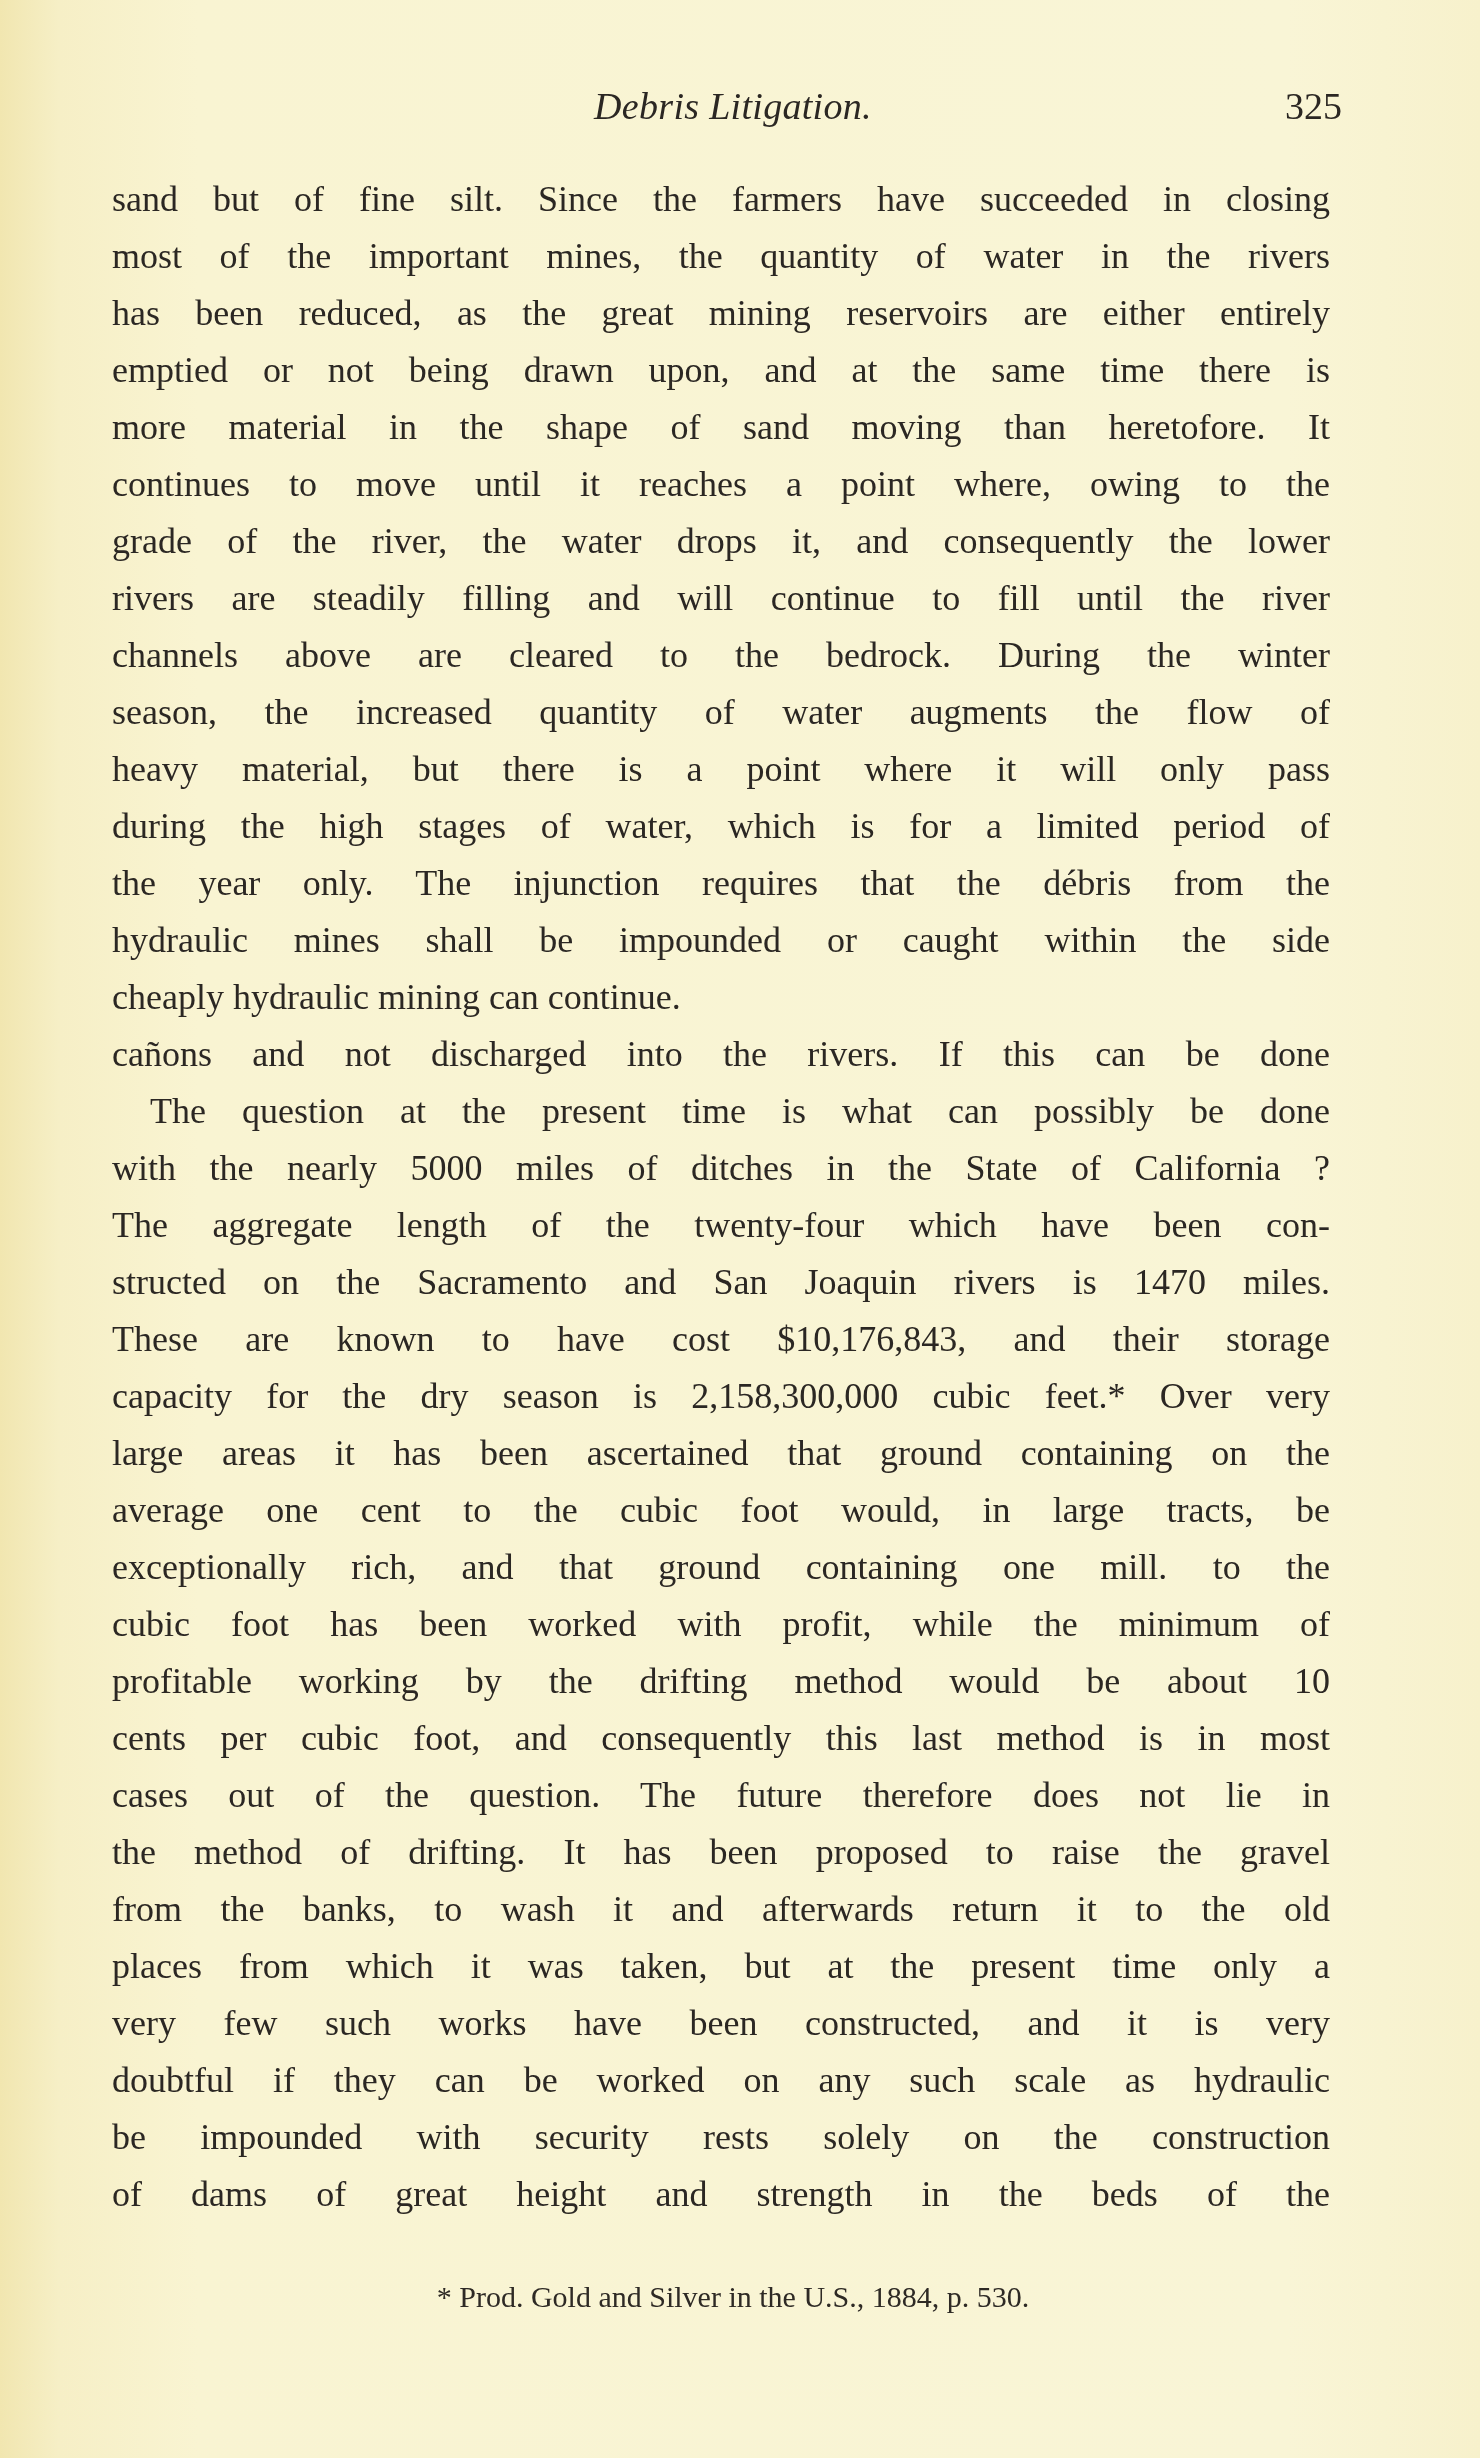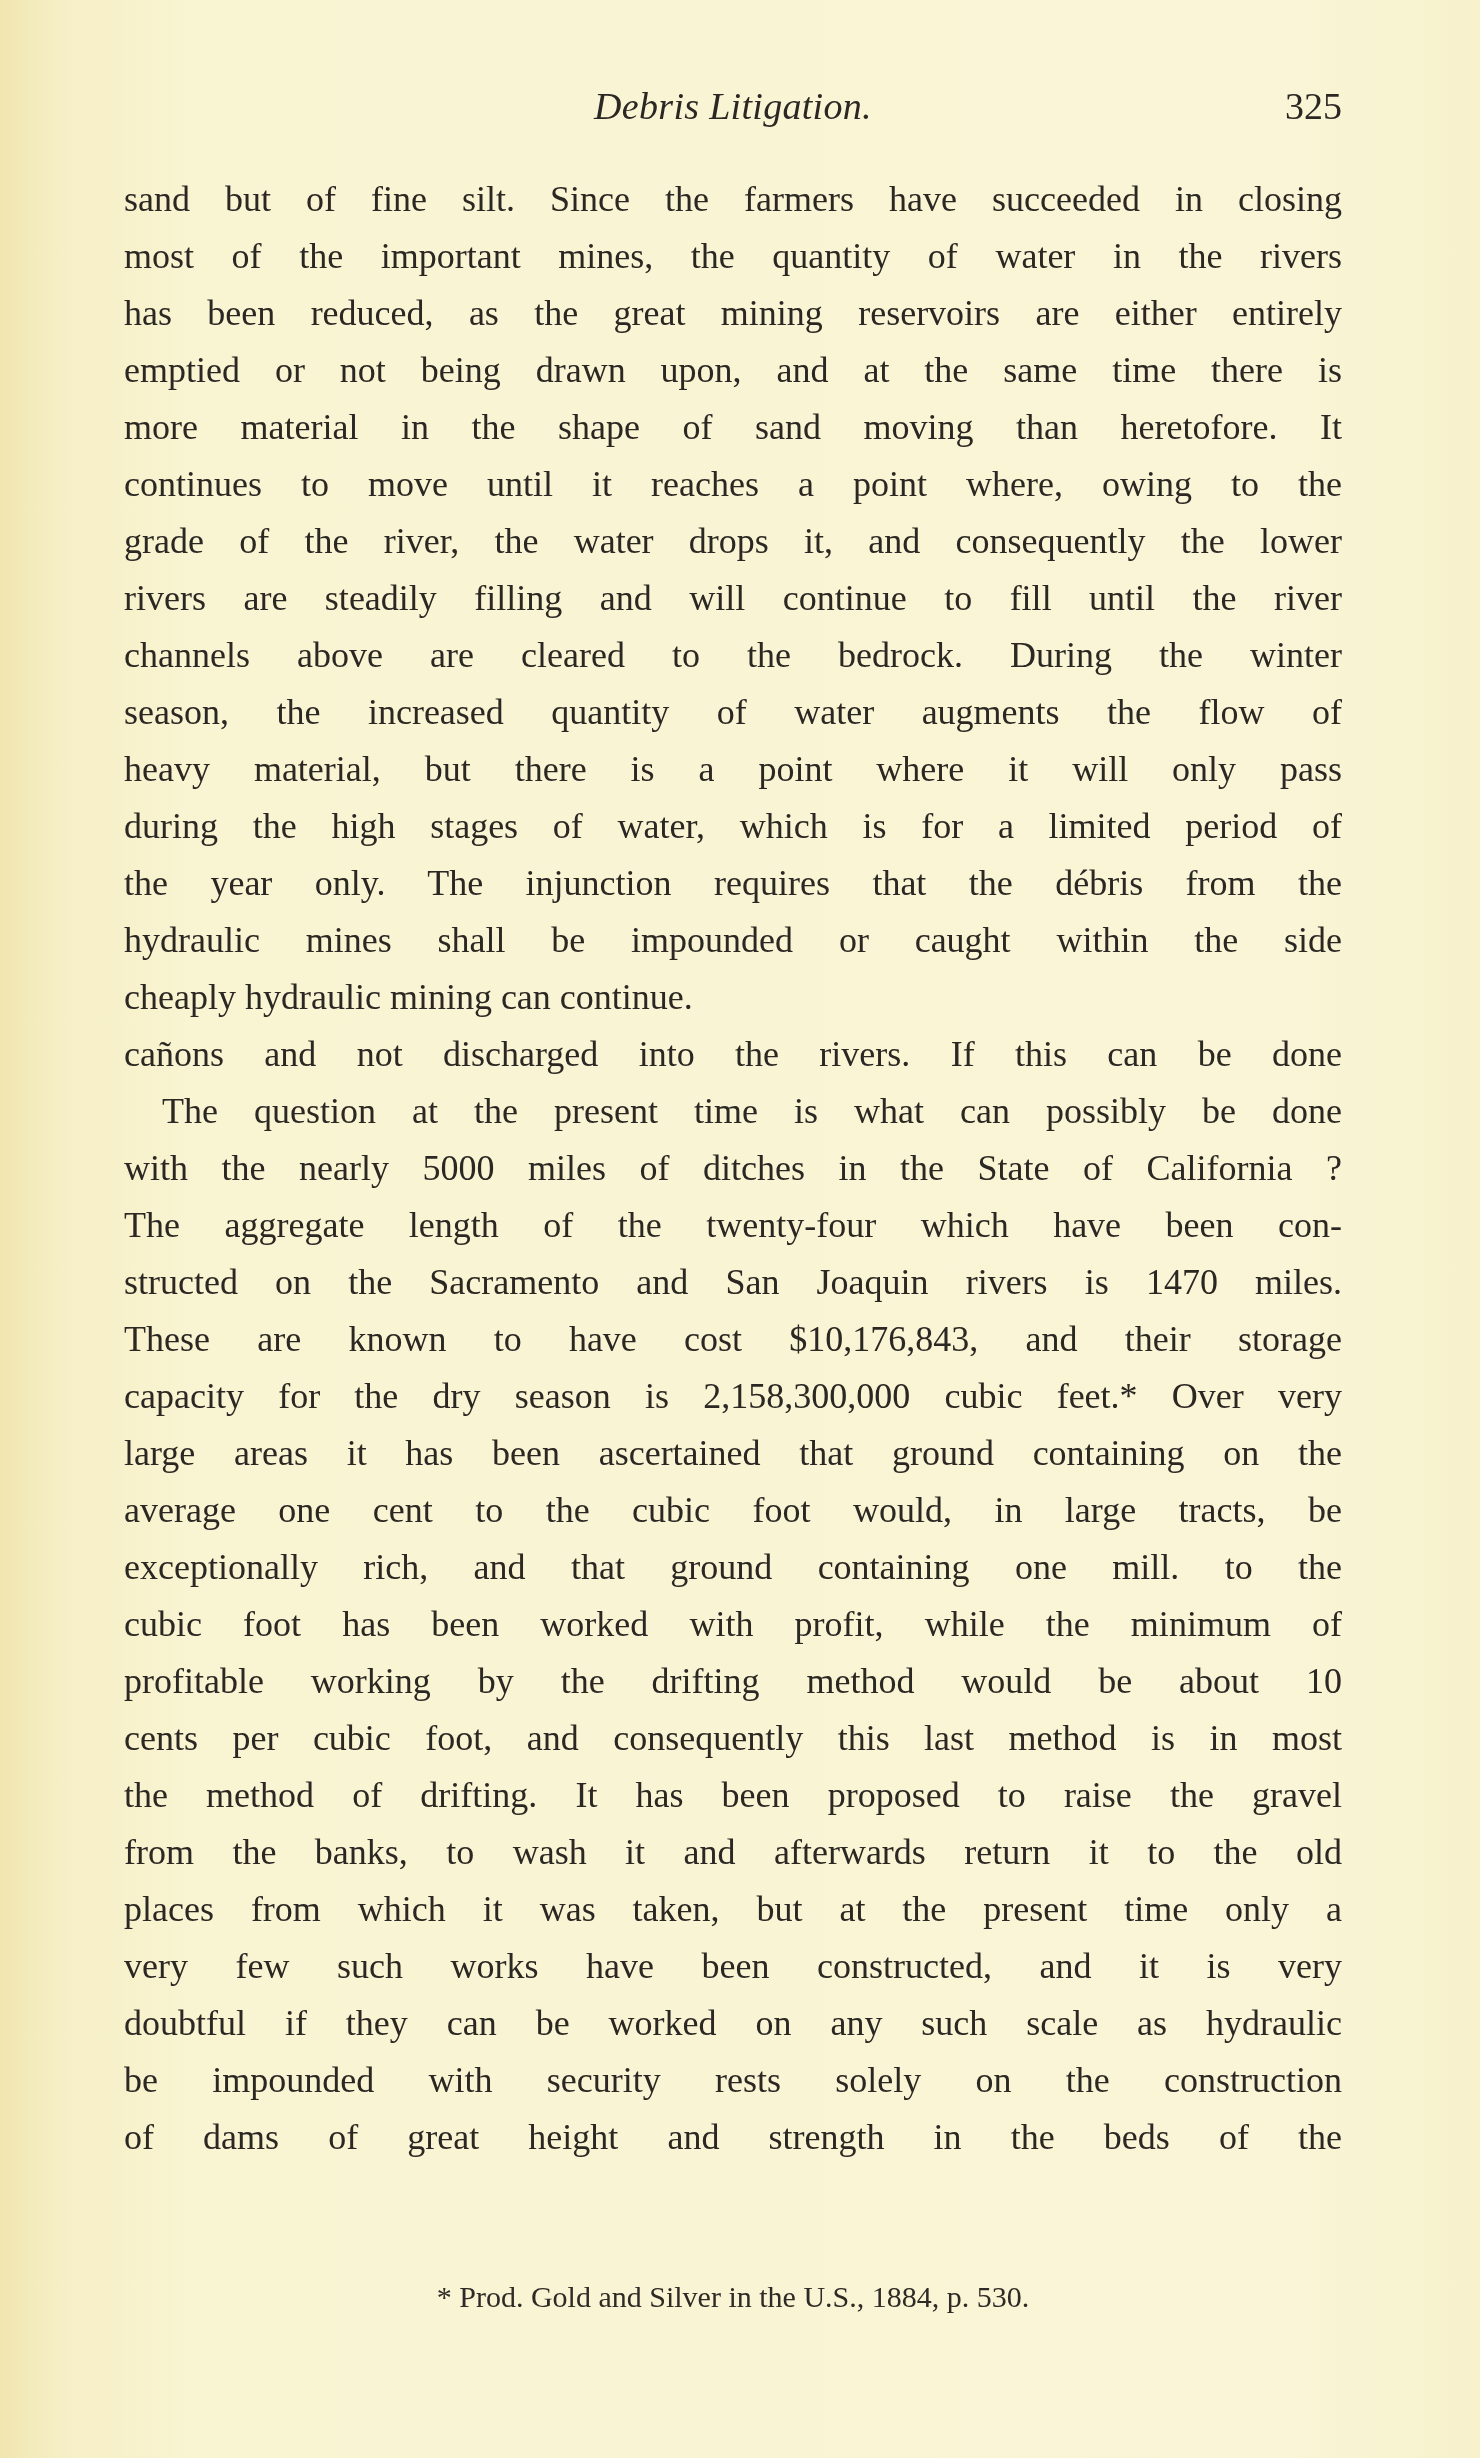--- a/index.html
+++ b/index.html
@@ -17,21 +17,21 @@
   }
   .running-title {
     position: absolute; left: 0; width: 1218px; text-align: center;
     font-style: italic; font-size: 38px; line-height: 59px; letter-spacing: 0.3px;
     padding-left: 0;
   }
   .page-number {
     position: absolute; right: 0; top: 0; font-size: 38px; line-height: 59px;
   }
   .body-text {
-    position: absolute; left: 124px; top: 171px; width: 1218px;
+    position: absolute; left: 112px; top: 171px; width: 1218px;
   }
   .line {
     display: block; height: 57px; line-height: 57px;
     font-size: 36px; white-space: nowrap;
     text-align: justify; text-align-last: justify;
     overflow: hidden;
   }
   .line.last { text-align-last: left; }
   .line.indent { padding-left: 38px; }
   .footnote {
@@ -71,20 +71,21 @@
     <span class="line">The aggregate length of the twenty-four which have been con-</span>
     <span class="line">structed on the Sacramento and San Joaquin rivers is 1470 miles.</span>
     <span class="line">These are known to have cost $10,176,843, and their storage</span>
     <span class="line">capacity for the dry season is 2,158,300,000 cubic feet.* Over very</span>
     <span class="line">large areas it has been ascertained that ground containing on the</span>
     <span class="line">average one cent to the cubic foot would, in large tracts, be</span>
     <span class="line">exceptionally rich, and that ground containing one mill. to the</span>
     <span class="line">cubic foot has been worked with profit, while the minimum of</span>
     <span class="line">profitable working by the drifting method would be about 10</span>
     <span class="line">cents per cubic foot, and consequently this last method is in most</span>
+    <span class="line">cases out of the question.  The future therefore does not lie in</span>
     <span class="line">the method of drifting.  It has been proposed to raise the gravel</span>
     <span class="line">from the banks, to wash it and afterwards return it to the old</span>
     <span class="line">places from which it was taken, but at the present time only a</span>
     <span class="line">very few such works have been constructed, and it is very</span>
     <span class="line">doubtful if they can be worked on any such scale as hydraulic</span>
     <span class="line">be impounded with security rests solely on the construction</span>
     <span class="line">of dams of great height and strength in the beds of the</span>
   </div>
 
   <div class="footnote">* Prod. Gold and Silver in the U.S., 1884, p. 530.</div>

